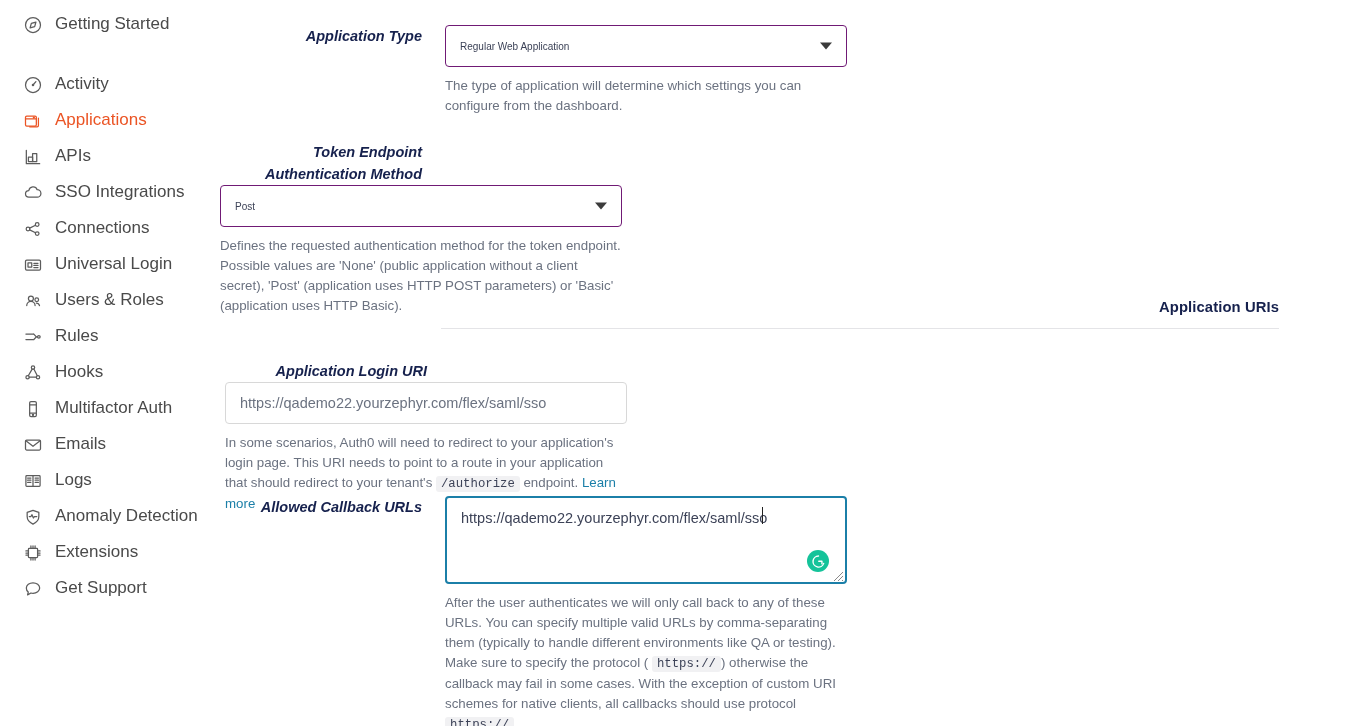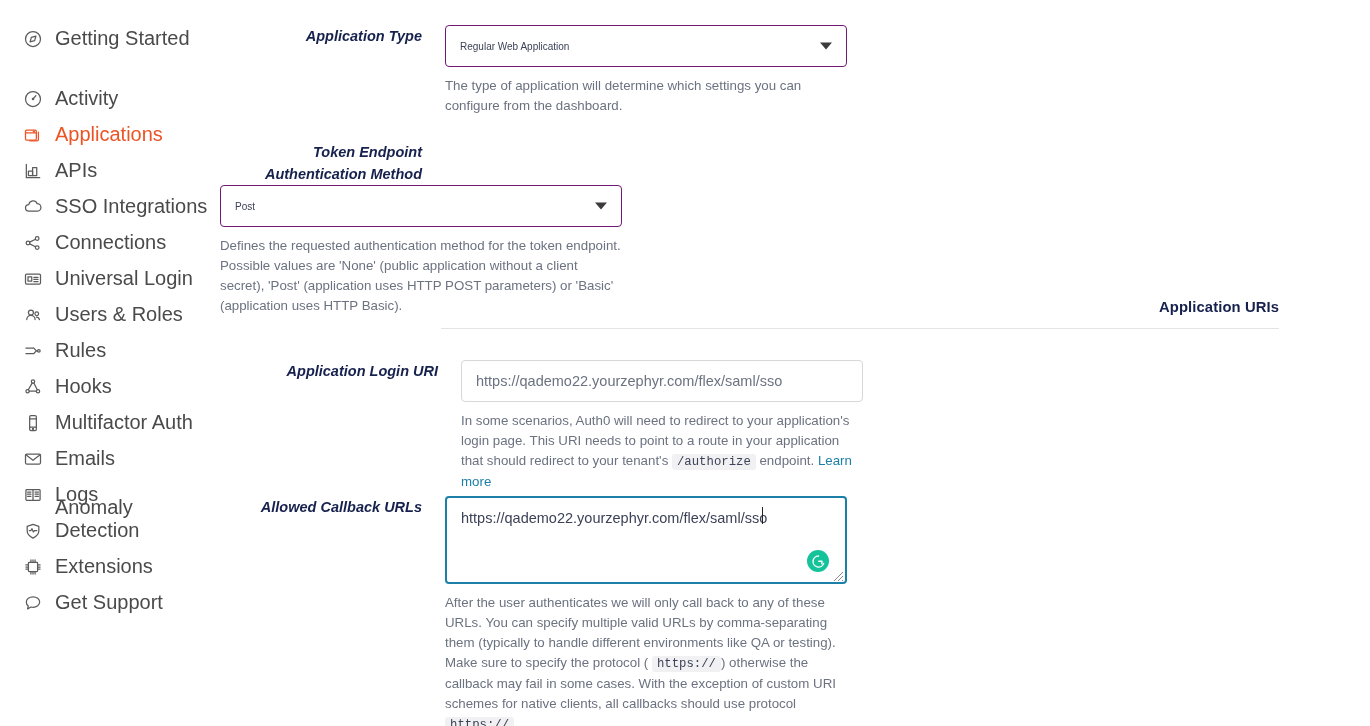--- a/index.html
+++ b/index.html
@@ -21,25 +21,25 @@
 
   
   .sidebar {
     width: 220px;
     flex: 0 0 220px;
     background: #ffffff;
     padding-top: 14px;
   }
   .nav-item {
     display: flex;
-    align-items: flex-end;
+    align-items: flex-start;
     height: 36px;
     padding-left: 22px;
     color: #4a4a4a;
-    font-size: 20px;
+    font-size: 17px;
     cursor: pointer;
     user-select: none;
   }
   .nav-item.active { color: #eb5424; }
   .nav-item .ico {
     width: 22px;
     height: 22px;
     margin-right: 11px;
     flex: 0 0 22px;
     display: flex;
@@ -389,21 +389,21 @@
         </div>
         <div class="help-text">Defines the requested authentication method for the token endpoint. Possible values are 'None' (public application without a client secret), 'Post' (application uses HTTP POST parameters) or 'Basic' (application uses HTTP Basic).</div>
       </div>
     </div>
 
     <div class="section-header" style="top:299px;text-align:right;">
       <div class="section-title">Application URIs</div>
       <div class="section-rule"></div>
     </div>
 
-    <div class="form-row" style="left:16px; top:360px;">
+    <div class="form-row" style="left:5px; top:360px;flex-direction:column;">
       <div class="field-label">Application Login URI</div>
       <div class="field-col">
         <input class="text-input" type="text" value="https://qademo22.yourzephyr.com/flex/saml/sso" style="">
         <div class="help-text">
           <span>In some scenarios, Auth0 will need to redirect to your application's login page. This URI needs to point to a route in your application that should redirect to your tenant's </span><span class="code">/authorize</span><span> endpoint. </span><a href="#">Learn more</a>
         </div>
       </div>
     </div>
 
     <div class="form-row" style="left:0; top:496px;">

